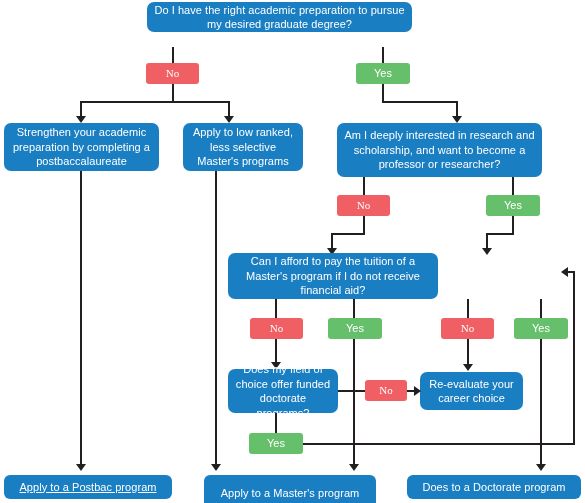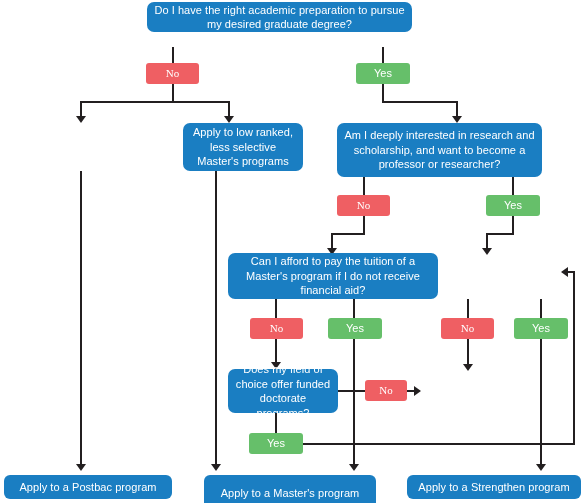--- a/index.html
+++ b/index.html
@@ -100,20 +100,23 @@
   <div class="ln vl" style="left:80px;top:101px;height:17px;"></div>
   <div class="arrow down" style="left:76px;top:116px;"></div>
   <div class="ln vl" style="left:228px;top:101px;height:17px;"></div>
   <div class="arrow down" style="left:224px;top:116px;"></div>
 
   <div class="ln vl" style="left:382px;top:84px;height:18px;"></div>
   <div class="ln hl" style="left:382px;top:101px;width:76px;"></div>
   <div class="ln vl" style="left:456px;top:101px;height:17px;"></div>
   <div class="arrow down" style="left:452px;top:116px;"></div>
 
+  <div class="node" style="left:4px;top:123px;width:155px;height:48px;">
+    <span>Strengthen your academic preparation by completing a postbaccalaureate</span>
+  </div>
 
   <div class="node" style="left:337px;top:123px;width:205px;height:54px;">
     <span>Am I deeply interested in research and scholarship, and want to become a professor or researcher?</span>
   </div>
 
   <div class="node" style="left:183px;top:123px;width:120px;height:48px;">
     <span>Apply to low ranked, less selective Master's programs</span>
   </div>
 
   <div class="ln vl" style="left:80px;top:171px;height:295px;"></div>
@@ -176,40 +179,43 @@
   <div class="ln vl" style="left:467px;top:339px;height:28px;"></div>
   <div class="arrow down" style="left:463px;top:364px;"></div>
 
   <div class="ln vl" style="left:540px;top:339px;height:127px;"></div>
   <div class="arrow down" style="left:536px;top:464px;"></div>
 
   <div class="node" style="left:228px;top:369px;width:110px;height:44px;">
     <span>Does my field of choice offer funded doctorate programs?</span>
   </div>
 
+  <div class="node" style="left:420px;top:372px;width:103px;height:38px;">
+    <span>Re-evaluate your career choice</span>
+  </div>
 
   <div class="ln hl" style="left:338px;top:390px;width:27px;"></div>
   <div class="badge no" style="left:365px;top:380px;width:42px;height:21px;">
     <span>No</span>
   </div>
   <div class="ln hl" style="left:407px;top:390px;width:9px;"></div>
   <div class="arrow right" style="left:414px;top:386px;"></div>
 
   <div class="ln vl" style="left:275px;top:413px;height:20px;"></div>
   <div class="badge yes" style="left:249px;top:433px;width:54px;height:21px;">
     <span>Yes</span>
   </div>
   <div class="ln hl" style="left:303px;top:443px;width:272px;"></div>
   <div class="ln vl" style="left:573px;top:271px;height:174px;"></div>
   <div class="ln hl" style="left:568px;top:271px;width:7px;"></div>
   <div class="arrow left" style="left:561px;top:267px;"></div>
 
-  <div class="node term" style="left:4px;top:475px;width:168px;height:24px;">
+  <div class="node term" style="left:4px;top:475px;width:168px;height:24px;text-decoration:underline;">
     <span>Apply to a Postbac program</span>
   </div>
   <div class="node term" style="left:204px;top:475px;width:172px;height:36px;">
     <span>Apply to a Master's program</span>
   </div>
   <div class="node term" style="left:407px;top:475px;width:174px;height:24px;">
-    <span>Apply to a Strengthen program</span>
+    <span>Does to a Doctorate program</span>
   </div>
 
 </div>
 
 </body></html>

